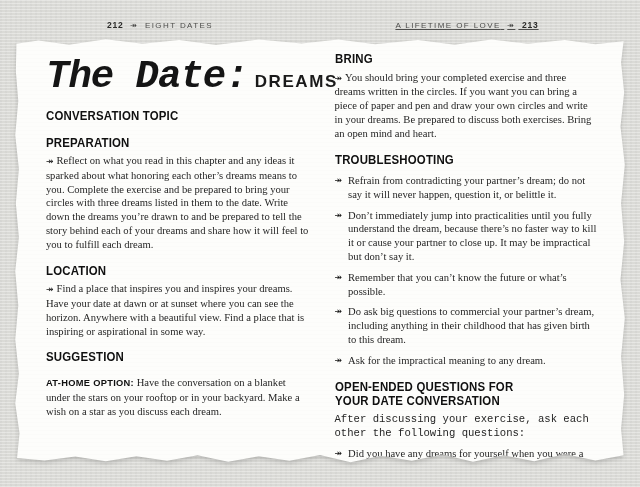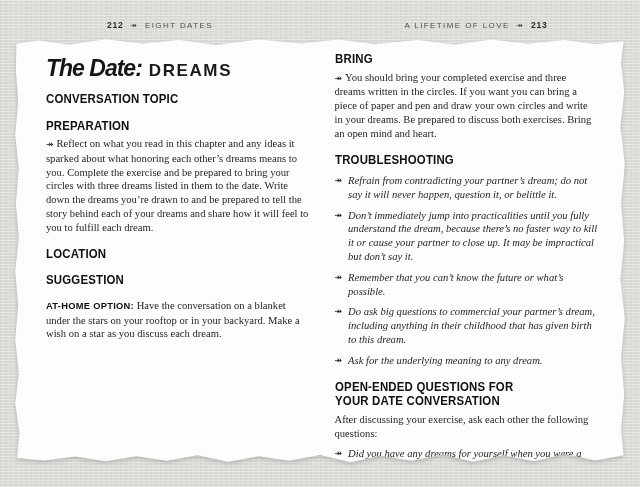--- a/index.html
+++ b/index.html
@@ -15,21 +15,21 @@
   }
 
   
   .runhead {
     position: absolute; top: 20px; width: 320px;
     text-align: center;
     font-family: "Liberation Sans", sans-serif;
     font-size: 8px; letter-spacing: 1.4px; color: #4e4e4c;
   }
   .runhead-left  { left: 0; }
-  .runhead-right { left: 316px; }
+  .runhead-right { left: 307px; text-decoration: underline; }
   .runhead .pgnum { font-weight: 700; color: #2c2c2a; font-size: 8.5px; letter-spacing: 0.8px; }
   .runhead .sep { font-family: "DejaVu Sans", sans-serif; font-size: 8px; color: #3a3a38; padding: 0 3px; }
 
   
   .paper-wrap {
     position: absolute; left: 14px; top: 37px; width: 612px; height: 426px;
     filter: drop-shadow(0 2px 2px rgba(0,0,0,0.18));
   }
   .paper {
     width: 100%; height: 100%;
@@ -52,23 +52,23 @@
   .columns {
     display: flex; gap: 25px;
     padding: 15px 28px 0 32px;
     height: 100%;
   }
   .col { flex: 1 1 0; min-width: 0; }
 
   
   .date-title { margin: 3px 0 10px 0; white-space: nowrap; }
   .title-script {
-    font-family: Liberation Sans, sans-serif;
+    font-family: Liberation Mono, monospace;
     font-style: italic; font-weight: 700;
-    font-size: 23px; color: #151515; letter-spacing: -1px;
+    font-size: 39px; color: #151515; letter-spacing: -1px;
   }
   .title-word {
     font-family: "Liberation Sans", sans-serif;
     font-weight: 600; font-size: 17px; letter-spacing: 1.6px;
     color: #1a1a1a; margin-left: 7px;
   }
 
   
   .sec-heading {
     font-family: "Liberation Sans", sans-serif;
@@ -94,23 +94,23 @@
 
   .athome { margin-top: 11px; }
   .athome-label {
     font-family: "Liberation Sans", sans-serif;
     font-weight: 700; font-size: 9.3px; letter-spacing: 0.3px; color: #101010;
   }
 
   
   .brow { display: flex; margin-top: 7px; }
   .brow .arrow { flex: 0 0 auto; padding-right: 6px; line-height: 13.8px; }
-  .brow .btext { flex: 1 1 auto; font-style: italic; }
+  .brow .btext { flex: 1 1 auto; }
 
-  .intro { margin-top: 3px; }
+  .intro { margin-top: 3px; font-family: Liberation Mono, monospace; }
 </style>
 </head>
 <body>
 
 <div class="runhead runhead-left">
   <span class="pgnum">212</span>
   <span class="sep">↠</span>
   <span>EIGHT DATES</span>
 </div>
 <div class="runhead runhead-right">
@@ -127,20 +127,21 @@
         <div class="date-title">
           <span class="title-script">The Date:</span><span class="title-word">DREAMS</span>
         </div>
 
         <div class="sec-heading first">CONVERSATION TOPIC</div>
 
         <div class="sec-heading">PREPARATION</div>
         <p class="para"><span class="arrow">↠</span><span>Reflect on what you read in this chapter and any ideas it sparked about what honoring each other’s dreams means to you. Complete the exercise and be prepared to bring your circles with three dreams listed in them to the date. Write down the dreams you’re drawn to and be prepared to tell the story behind each of your dreams and share how it will feel to you to fulfill each dream.</span></p>
 
         <div class="sec-heading">LOCATION</div>
+        <p class="para"><span class="arrow">↠</span><span>Find a place that inspires you and inspires your dreams. Have your date at dawn or at sunset where you can see the horizon. Anywhere with a beautiful view. Find a place that is inspiring or aspirational in some way.</span></p>
 
         <div class="sec-heading">SUGGESTION</div>
 
         <p class="para athome"><span class="athome-label">AT-HOME OPTION:</span> <span>Have the conversation on a blanket under the stars on your rooftop or in your backyard. Make a wish on a star as you discuss each dream.</span></p>
       </div>
 
       <div class="col">
         <div class="sec-heading first">BRING</div>
         <p class="para"><span class="arrow">↠</span><span>You should bring your completed exercise and three dreams written in the circles. If you want you can bring a piece of paper and pen and draw your own circles and write in your dreams. Be prepared to discuss both exercises. Bring an open mind and heart.</span></p>
 
@@ -157,21 +158,21 @@
         <div class="para brow">
           <span class="arrow">↠</span>
           <span class="btext">Remember that you can’t know the future or what’s possible.</span>
         </div>
         <div class="para brow">
           <span class="arrow">↠</span>
           <span class="btext">Do ask big questions to commercial your partner’s dream, including anything in their childhood that has given birth to this dream.</span>
         </div>
         <div class="para brow">
           <span class="arrow">↠</span>
-          <span class="btext">Ask for the underlying meaning to any dream.</span>
+          <span class="btext">Ask for the impractical meaning to any dream.</span>
         </div>
 
         <div class="sec-heading twoline">
           <div>OPEN-ENDED QUESTIONS FOR</div>
           <div>YOUR DATE CONVERSATION</div>
         </div>
         <p class="para intro">After discussing your exercise, ask each other the following questions:</p>
 
         <div class="para brow">
           <span class="arrow">↠</span>

